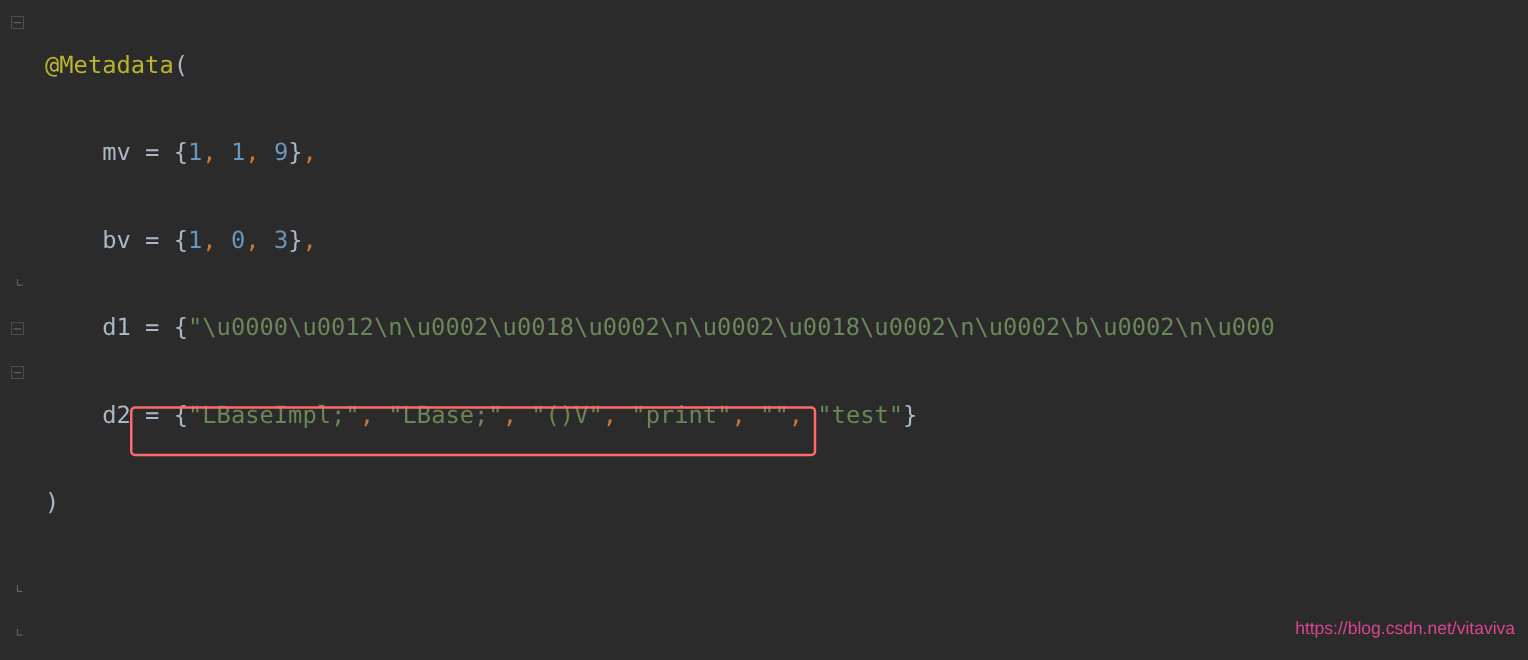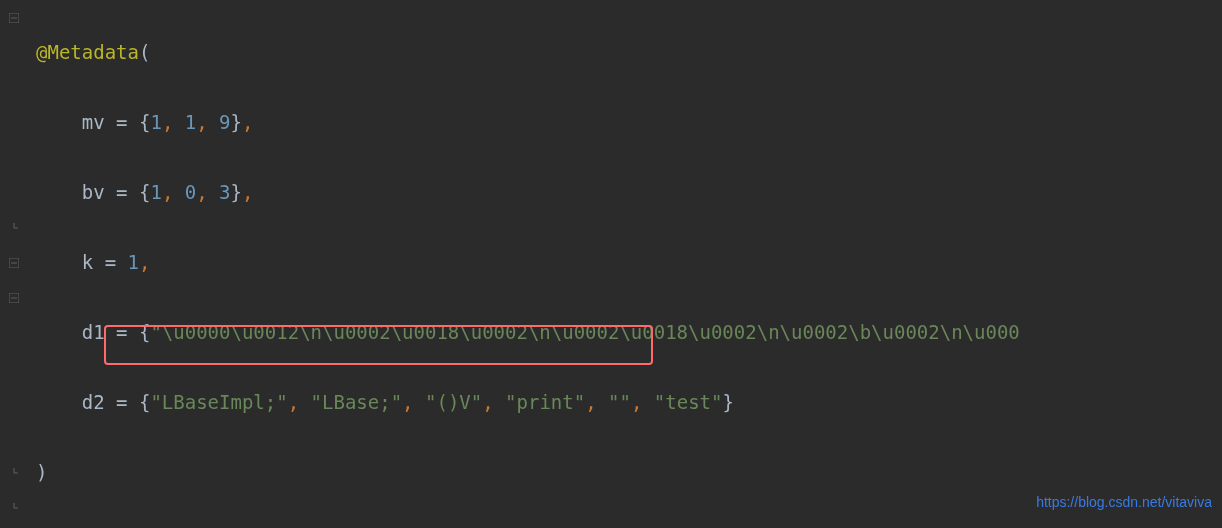--- a/index.html
+++ b/index.html
@@ -62,21 +62,21 @@
     border: 2px solid #ff6b6b;
     border-radius: 4px;
     pointer-events: none;
     z-index: 5;
   }
 
   .watermark {
     position: absolute;
     right: 10px;
     bottom: 8px;
-    color: #3b82f6;
+    color: #ec4899;
     font-family: Arial, sans-serif;
     font-size: 14px;
     opacity: 0.9;
     z-index: 10;
   }
 </style>
 </head>
 <body>
 
 <div class="editor">
@@ -134,21 +134,20 @@
             <path d="M5 0 L5 5 L9 5" fill="none" stroke="#606060" stroke-width="1"></path>
           </svg>
         </span>
       </div>
   </div>
 
   <div class="code">
 <span class="line"><span class="c-annotation">@Metadata</span><span class="c-default">(</span></span>
 <span class="line">    <span class="c-default">mv</span><span class="c-default"> = {</span><span class="c-number">1</span><span class="c-keyword">, </span><span class="c-number">1</span><span class="c-keyword">, </span><span class="c-number">9</span><span class="c-default">}</span><span class="c-keyword">,</span></span>
 <span class="line">    <span class="c-default">bv</span><span class="c-default"> = {</span><span class="c-number">1</span><span class="c-keyword">, </span><span class="c-number">0</span><span class="c-keyword">, </span><span class="c-number">3</span><span class="c-default">}</span><span class="c-keyword">,</span></span>
-<span class="line">    <span class="c-default">k</span><span class="c-default"> = </span><span class="c-number">1</span><span class="c-keyword">,</span></span>
 <span class="line">    <span class="c-default">d1</span><span class="c-default"> = {</span><span class="c-string">"\u0000\u0012\n\u0002\u0018\u0002\n\u0002\u0018\u0002\n\u0002\b\u0002\n\u000</span></span>
 <span class="line">    <span class="c-default">d2</span><span class="c-default"> = {</span><span class="c-string">"LBaseImpl;"</span><span class="c-keyword">, </span><span class="c-string">"LBase;"</span><span class="c-keyword">, </span><span class="c-string">"()V"</span><span class="c-keyword">, </span><span class="c-string">"print"</span><span class="c-keyword">, </span><span class="c-string">""</span><span class="c-keyword">, </span><span class="c-string">"test"</span><span class="c-default">}</span></span>
 <span class="line"><span class="c-default">)</span></span>
 <span class="line"></span>
 
 
 
 
 
 

